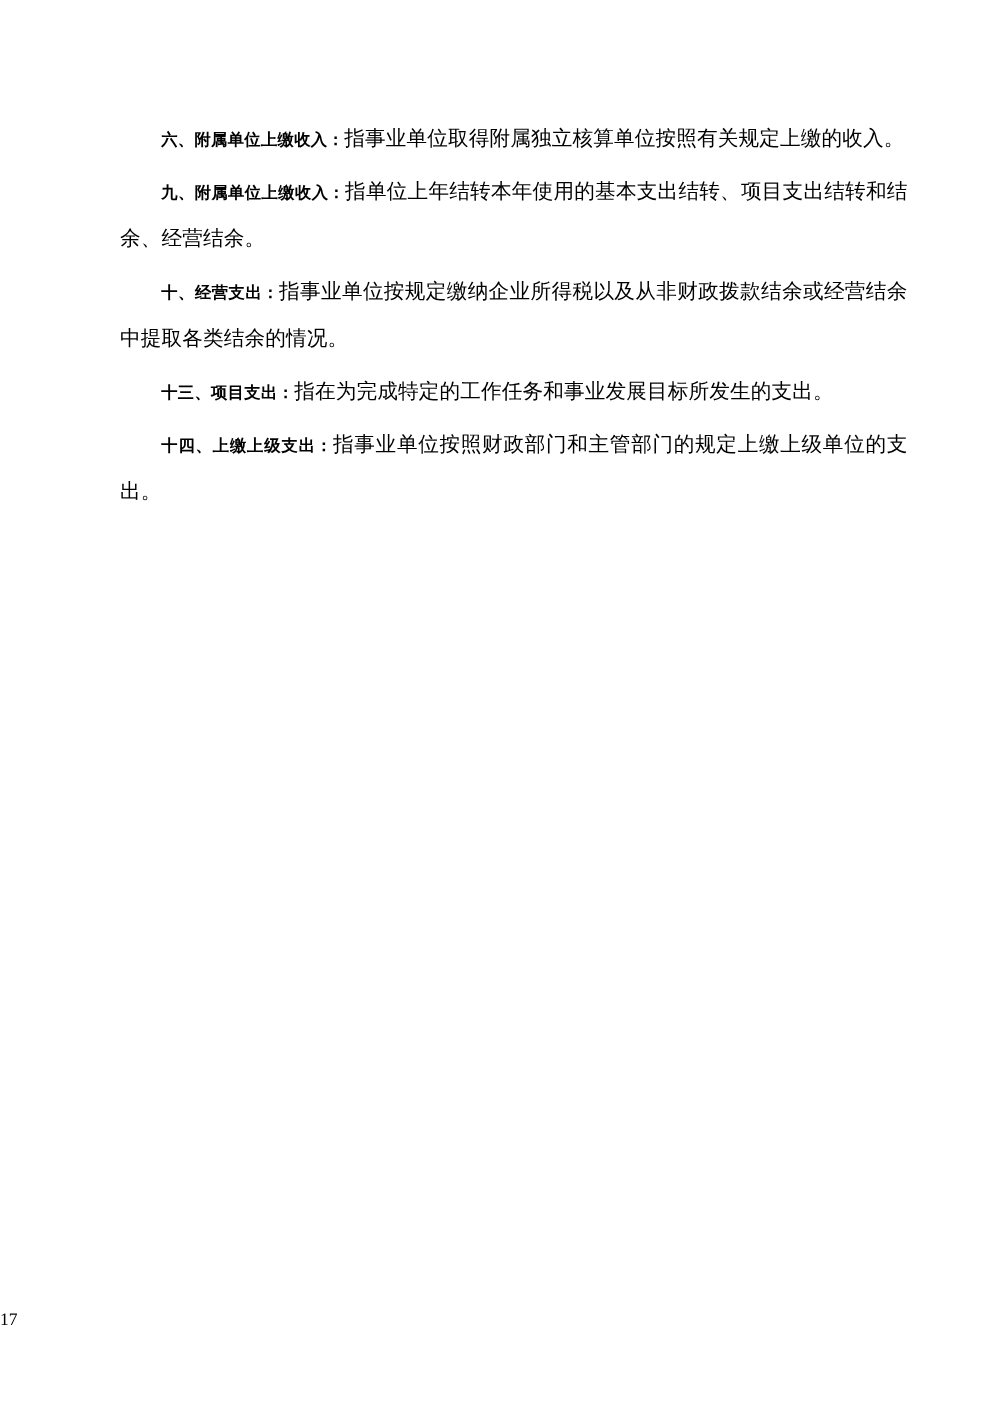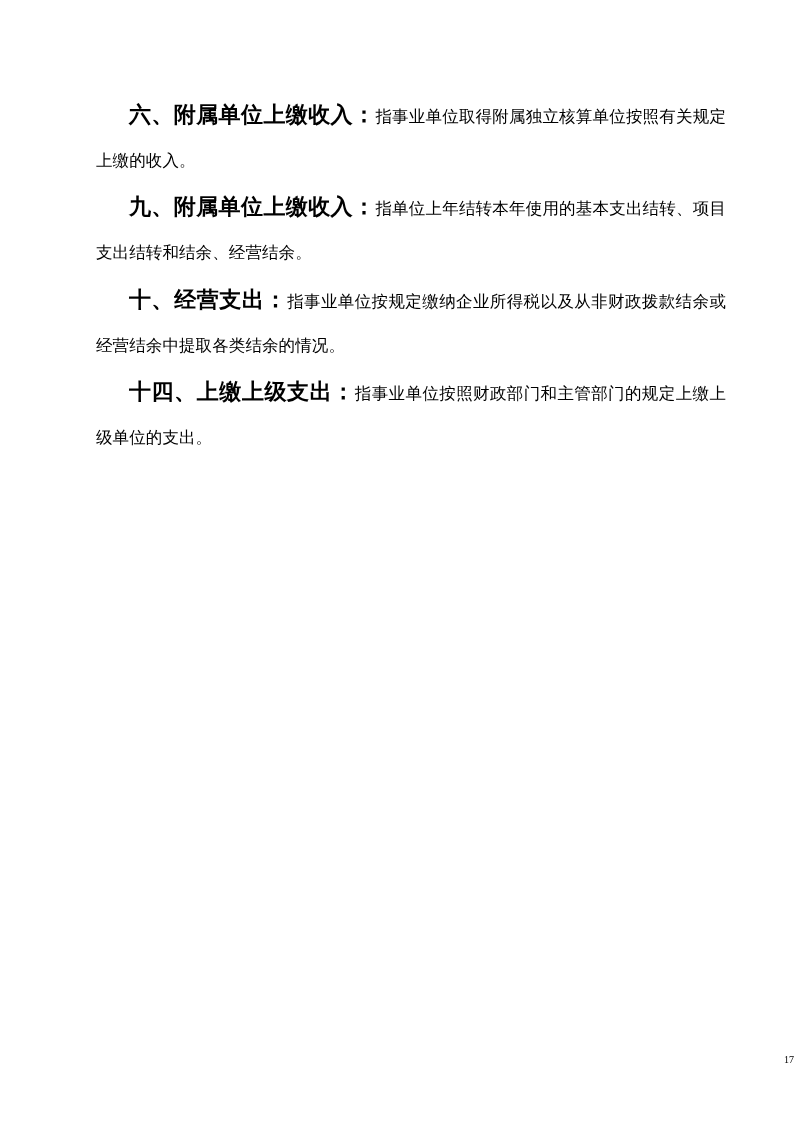--- a/index.html
+++ b/index.html
@@ -31,34 +31,34 @@
     font-size: 16.5px;
     line-height: 2.27;
     text-align: justify;
     text-justify: inter-ideograph;
     text-indent: 2em;
     margin: 0 0 5px 0;
     letter-spacing: 0.1px;
   }
   .term {
     font-weight: bold;
-    font-family: Liberation Mono, monospace;
-    font-size: 22px;
+    font-family: Liberation Sans, sans-serif;
+    font-size: 13px;
     letter-spacing: 0.3px;
   }
   .body-text {
     font-family: "Liberation Serif", "DejaVu Serif", serif;
   }
   .footer {
     position: absolute;
     left: 0;
     right: 0;
     bottom: 58px;
-    text-align: right;
-    font-size: 10px;
+    text-align: left;
+    font-size: 14px;
     font-family: "Liberation Serif", "DejaVu Serif", serif;
   }
 </style>
 </head>
 <body>
 
 <div class="page">
   <div class="content">
 
     <p class="para">
@@ -70,20 +70,23 @@
     <p class="para">
       <span class="term">九、附属单位上缴收入：</span><span class="body-text">指单位上年结转本年使用的基本支出结转、项目支出结转和结余、经营结余。</span>
     </p>
 
     <p class="para">
       <span class="term">十、经营支出：</span><span class="body-text">指事业单位按规定缴纳企业所得税以及从非财政拨款结余或经营结余中提取各类结余的情况。</span>
     </p>
 
 
 
+    <p class="para">
+      <span class="term">十三、项目支出：</span><span class="body-text">指在为完成特定的工作任务和事业发展目标所发生的支出。</span>
+    </p>
 
     <p class="para">
       <span class="term">十四、上缴上级支出：</span><span class="body-text">指事业单位按照财政部门和主管部门的规定上缴上级单位的支出。</span>
     </p>
 
 
   </div>
 
   <div class="footer">17</div>
 </div>

